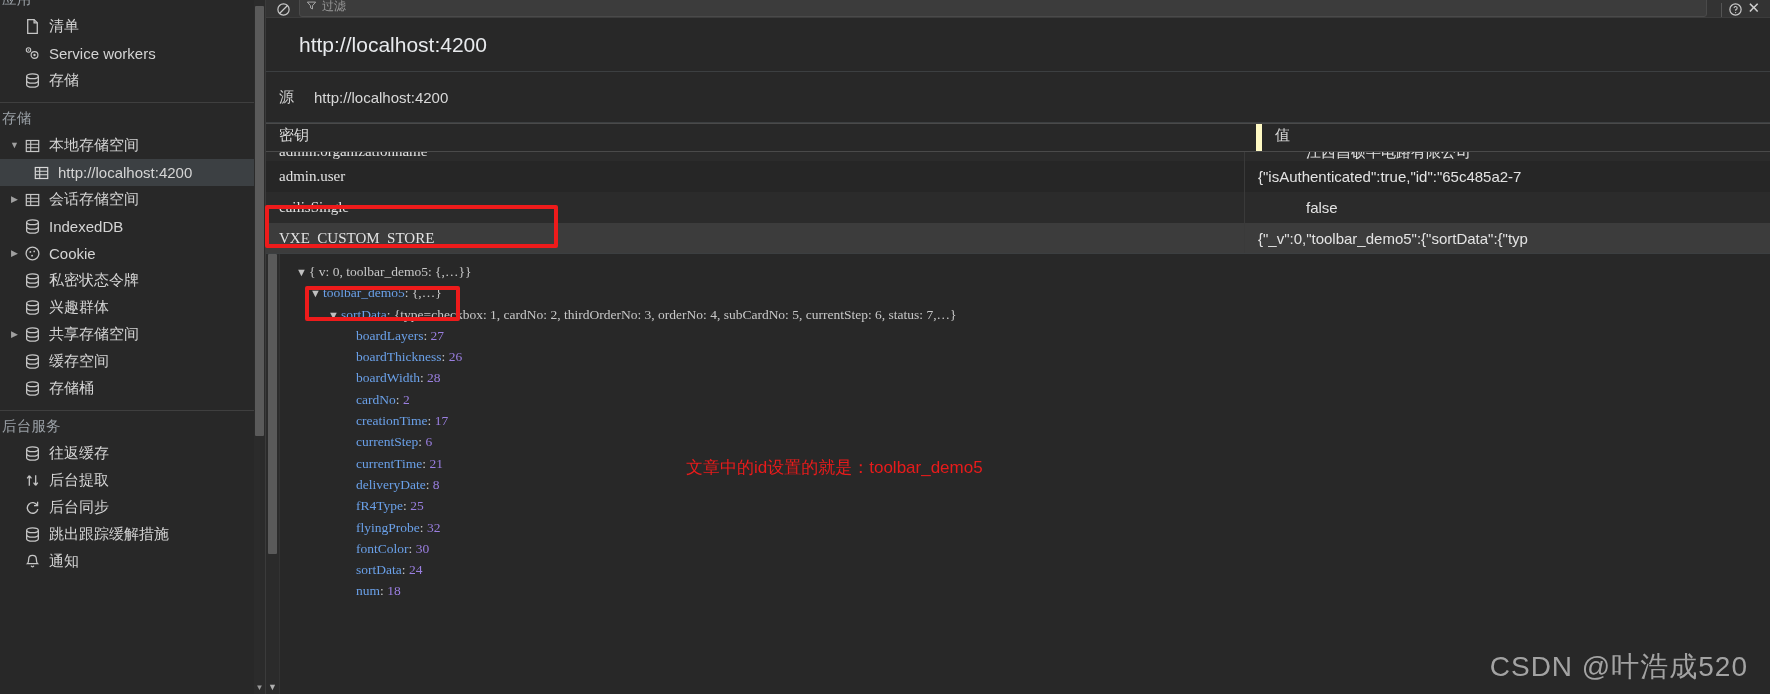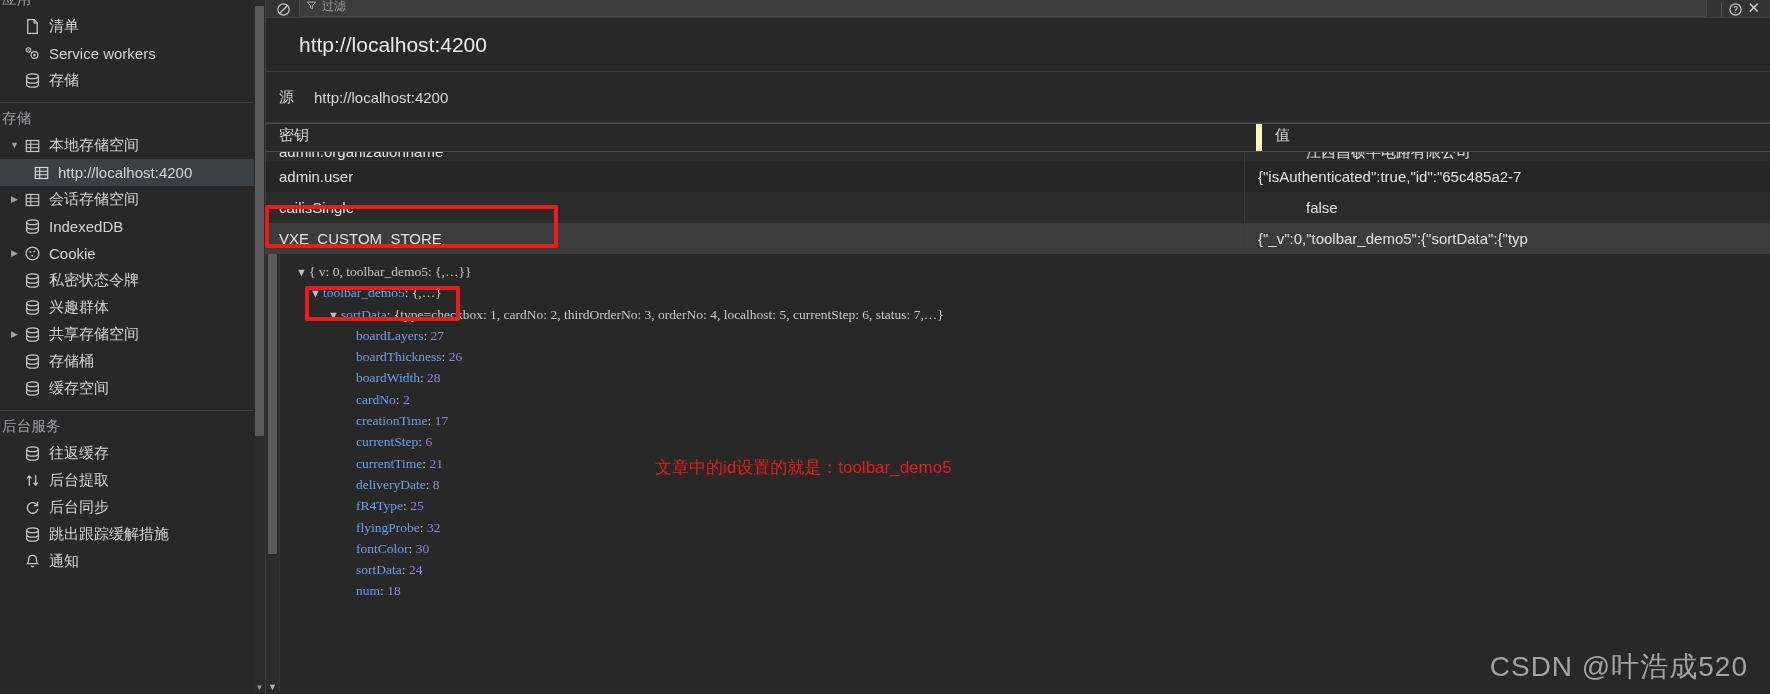--- a/index.html
+++ b/index.html
@@ -172,21 +172,21 @@
   .kv-head .c1 { flex: 0 0 965px; padding: 2px 12px 0 13px; border-right: 6px solid #fef9c3; }
   .kv-head .c2 { flex: 1 1 auto; padding: 2px 0 0 13px; }
   .kv-rows { position: relative; height: 101px; overflow: hidden; }
   .kv-row {
     display: flex;
     height: 31px;
     font-size: 15px;
     color: #e3e3e3;
     align-items: center;
   }
-  .kv-row .c1 { flex: 0 0 965px; padding-left: 13px; border-right: 1px solid #3a3a3a; height: 31px; line-height: 31px; overflow:hidden; white-space: nowrap;}
+  .kv-row .c1 { flex: 0 0 965px; padding-left: 13px; border-right: 1px solid #3a3a3a; height: 31px; line-height: 31px; overflow:hidden; white-space: nowrap; font-family: Liberation Serif, serif;}
   .kv-row .c2 { flex: 1 1 auto; padding-left: 13px; height: 31px; line-height: 31px; overflow: hidden; white-space: nowrap; }
   .kv-row.odd { background: #2b2b2b; gap: 48px; }
   .kv-row.even { background: #262626; }
   .kv-row.sel { background: #3c3c3c; }
   .kv-row.clip-top { height: 20px; margin-top: -11px; }
 
   
   .preview {
     flex: 1 1 auto;
     background: #282828;
@@ -395,32 +395,32 @@
       </li>
       <li class="side-item">
         <span class="twisty"></span>
         <span class="ico">
           <svg width="17" height="17" viewBox="0 0 16 16">
               <ellipse cx="8" cy="4" rx="5.5" ry="2.3" fill="none" stroke="#c6c6c6" stroke-width="1.2"></ellipse>
               <path d="M2.5 4v8c0 1.3 2.5 2.3 5.5 2.3s5.5-1 5.5-2.3V4" fill="none" stroke="#c6c6c6" stroke-width="1.2"></path>
               <path d="M2.5 8.2c0 1.3 2.5 2.3 5.5 2.3s5.5-1 5.5-2.3" fill="none" stroke="#c6c6c6" stroke-width="1.2"></path>
             </svg>
         </span>
+        <span class="lbl">缓存空间</span>
+      </li>
+      <li class="side-item">
+        <span class="twisty"></span>
+        <span class="ico">
+          <svg width="17" height="17" viewBox="0 0 16 16">
+              <ellipse cx="8" cy="4" rx="5.5" ry="2.3" fill="none" stroke="#c6c6c6" stroke-width="1.2"></ellipse>
+              <path d="M2.5 4v8c0 1.3 2.5 2.3 5.5 2.3s5.5-1 5.5-2.3V4" fill="none" stroke="#c6c6c6" stroke-width="1.2"></path>
+              <path d="M2.5 8.2c0 1.3 2.5 2.3 5.5 2.3s5.5-1 5.5-2.3" fill="none" stroke="#c6c6c6" stroke-width="1.2"></path>
+            </svg>
+        </span>
         <span class="lbl">存储桶</span>
-      </li>
-      <li class="side-item">
-        <span class="twisty"></span>
-        <span class="ico">
-          <svg width="17" height="17" viewBox="0 0 16 16">
-              <ellipse cx="8" cy="4" rx="5.5" ry="2.3" fill="none" stroke="#c6c6c6" stroke-width="1.2"></ellipse>
-              <path d="M2.5 4v8c0 1.3 2.5 2.3 5.5 2.3s5.5-1 5.5-2.3V4" fill="none" stroke="#c6c6c6" stroke-width="1.2"></path>
-              <path d="M2.5 8.2c0 1.3 2.5 2.3 5.5 2.3s5.5-1 5.5-2.3" fill="none" stroke="#c6c6c6" stroke-width="1.2"></path>
-            </svg>
-        </span>
-        <span class="lbl">缓存空间</span>
       </li>
     </ul>
 
     <div class="side-divider"></div>
 
     <div class="side-section-title">后台服务</div>
 
     <ul class="side-list">
       <li class="side-item">
         <span class="twisty"></span>
@@ -551,21 +551,21 @@
 
         <div class="row i0">
           <span class="tw">▼</span><span class="keyplain">{ v: 0, toolbar_demo5: {,…}}</span>
         </div>
 
         <div class="row i1">
           <span class="tw">▼</span><span class="key">toolbar_demo5</span><span class="punc">: </span><span class="keyplain">{,…}</span>
         </div>
 
         <div class="row i2">
-          <span class="tw">▼</span><span class="key">sortData</span><span class="punc">: </span><span class="keyplain">{type=checkbox: 1, cardNo: 2, thirdOrderNo: 3, orderNo: 4, localhost: 5, currentStep: 6, status: 7,…}</span>
+          <span class="tw">▼</span><span class="key">sortData</span><span class="punc">: </span><span class="keyplain">{type=checkbox: 1, cardNo: 2, thirdOrderNo: 3, orderNo: 4, subCardNo: 5, currentStep: 6, status: 7,…}</span>
         </div>
 
         <div class="row i3"><span class="key">boardLayers</span><span class="punc">: </span><span class="num">27</span></div>
         <div class="row i3"><span class="key">boardThickness</span><span class="punc">: </span><span class="num">26</span></div>
         <div class="row i3"><span class="key">boardWidth</span><span class="punc">: </span><span class="num">28</span></div>
         <div class="row i3"><span class="key">cardNo</span><span class="punc">: </span><span class="num">2</span></div>
         <div class="row i3"><span class="key">creationTime</span><span class="punc">: </span><span class="num">17</span></div>
         <div class="row i3"><span class="key">currentStep</span><span class="punc">: </span><span class="num">6</span></div>
         <div class="row i3"><span class="key">currentTime</span><span class="punc">: </span><span class="num">21</span></div>
         <div class="row i3"><span class="key">deliveryDate</span><span class="punc">: </span><span class="num">8</span></div>
@@ -574,16 +574,16 @@
         <div class="row i3"><span class="key">fontColor</span><span class="punc">: </span><span class="num">30</span></div>
         <div class="row i3"><span class="key">sortData</span><span class="punc">: </span><span class="num">24</span></div>
         <div class="row i3"><span class="key">num</span><span class="punc">: </span><span class="num">18</span></div>
 
       </div>
     </div>
   </div>
 
   <div class="red-box" style="left:265px; top:205px; width:285px; height:35px;"></div>
   <div class="red-box" style="left:305px; top:286px; width:147px; height:27px;"></div>
-  <div class="red-note" style="left:655px; top:456px;">文章中的id设置的就是：toolbar_demo5</div>
+  <div class="red-note" style="left:686px; top:456px;">文章中的id设置的就是：toolbar_demo5</div>
 
   <div class="watermark">CSDN @叶浩成520</div>
 </div>
 
 </body></html>

